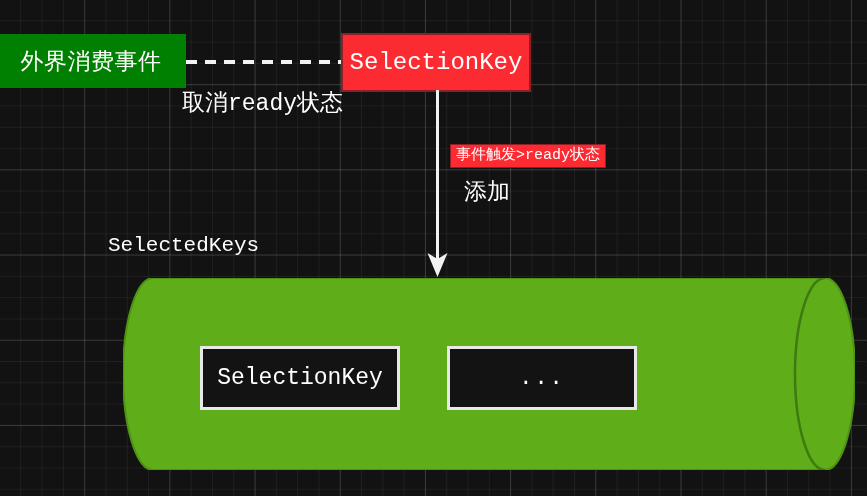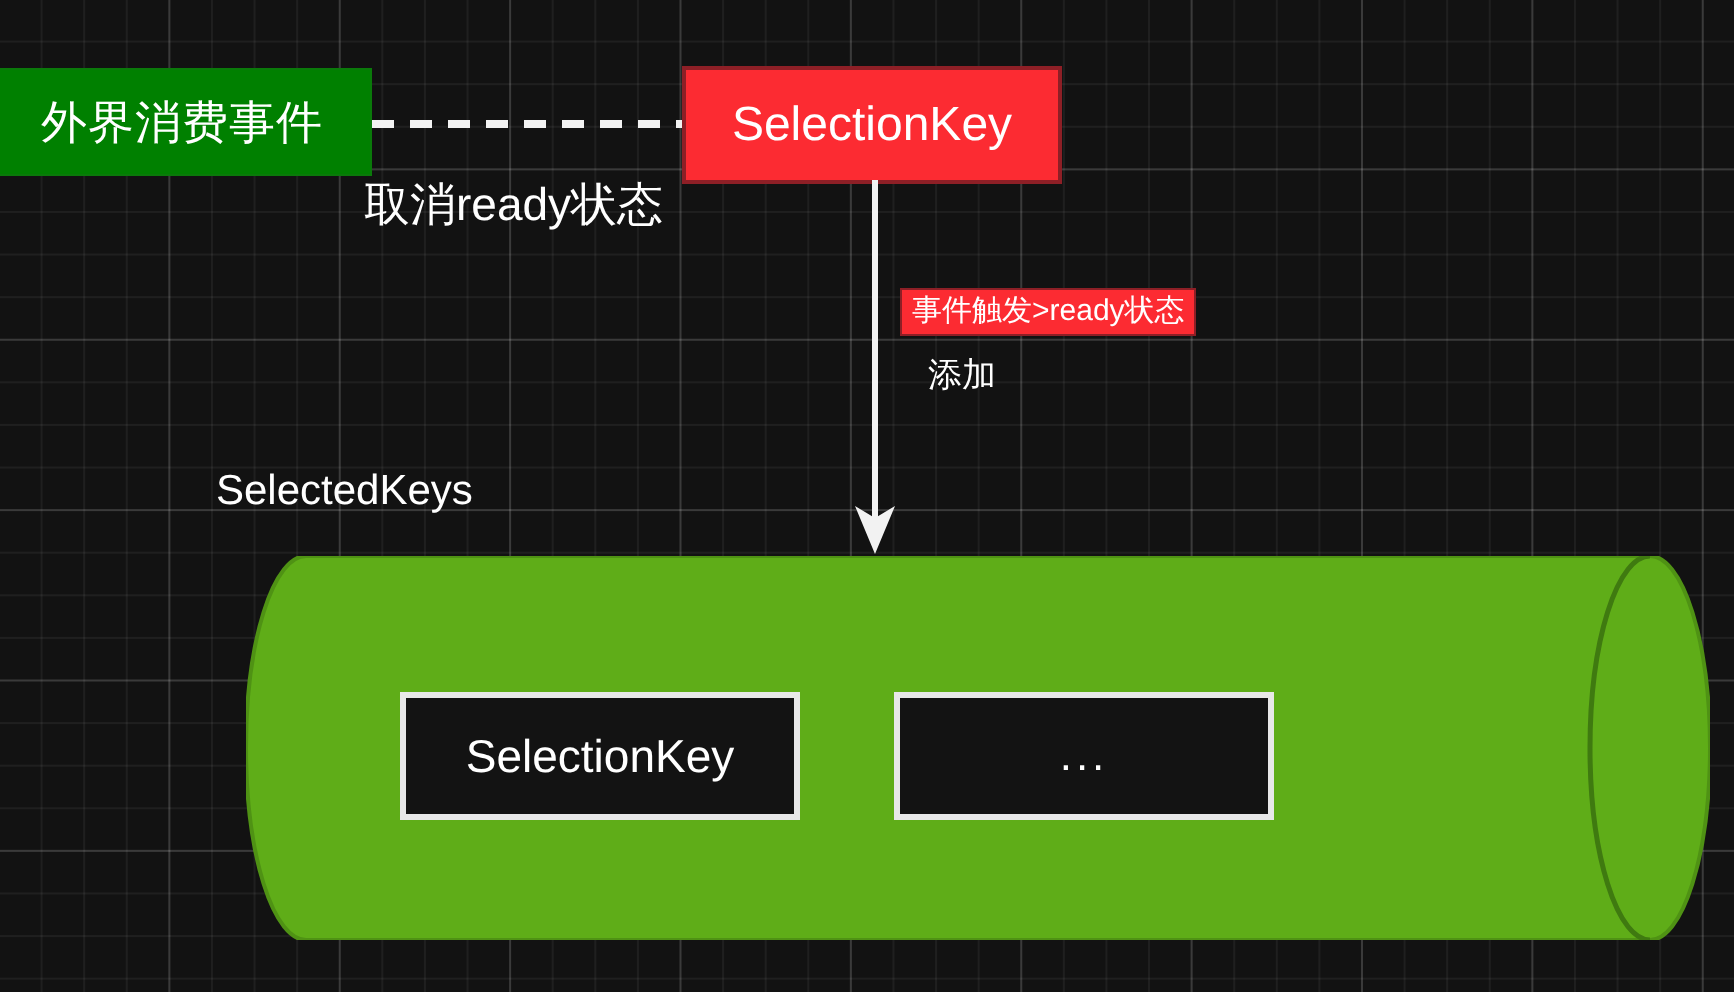--- a/index.html
+++ b/index.html
@@ -17,21 +17,21 @@
       linear-gradient(to bottom, rgba(255,255,255,0.055) 1px, transparent 1px),
       linear-gradient(to right, rgba(255,255,255,0.12) 1px, transparent 1px),
       linear-gradient(to bottom, rgba(255,255,255,0.12) 1px, transparent 1px);
     background-size:
       21.3px 21.3px,
       21.3px 21.3px,
       85.2px 85.2px,
       85.2px 85.2px;
     background-position: -1px -1px, -1px -1px, -1px -1px, -1px -1px;
     overflow: hidden;
-    font-family: Liberation Sans, sans-serif;
+    font-family: Liberation Mono, monospace;
   }
 
   .node {
     position: absolute;
     box-sizing: border-box;
     display: flex;
     align-items: center;
     justify-content: center;
     color: #ffffff;
     white-space: nowrap;
@@ -104,21 +104,21 @@
     font-size: 15px;
     padding: 2px 5px 3px 5px;
     white-space: nowrap;
     line-height: 1.15;
   }
 
   #add-label {
     position: absolute;
     left: 464px;
     top: 176px;
-    font-size: 17px;
+    font-size: 23px;
     color: #ffffff;
     white-space: nowrap;
   }
 
   #selectedkeys-label {
     position: absolute;
     left: 108px;
     top: 234px;
     font-size: 21px;
     color: #ffffff;

